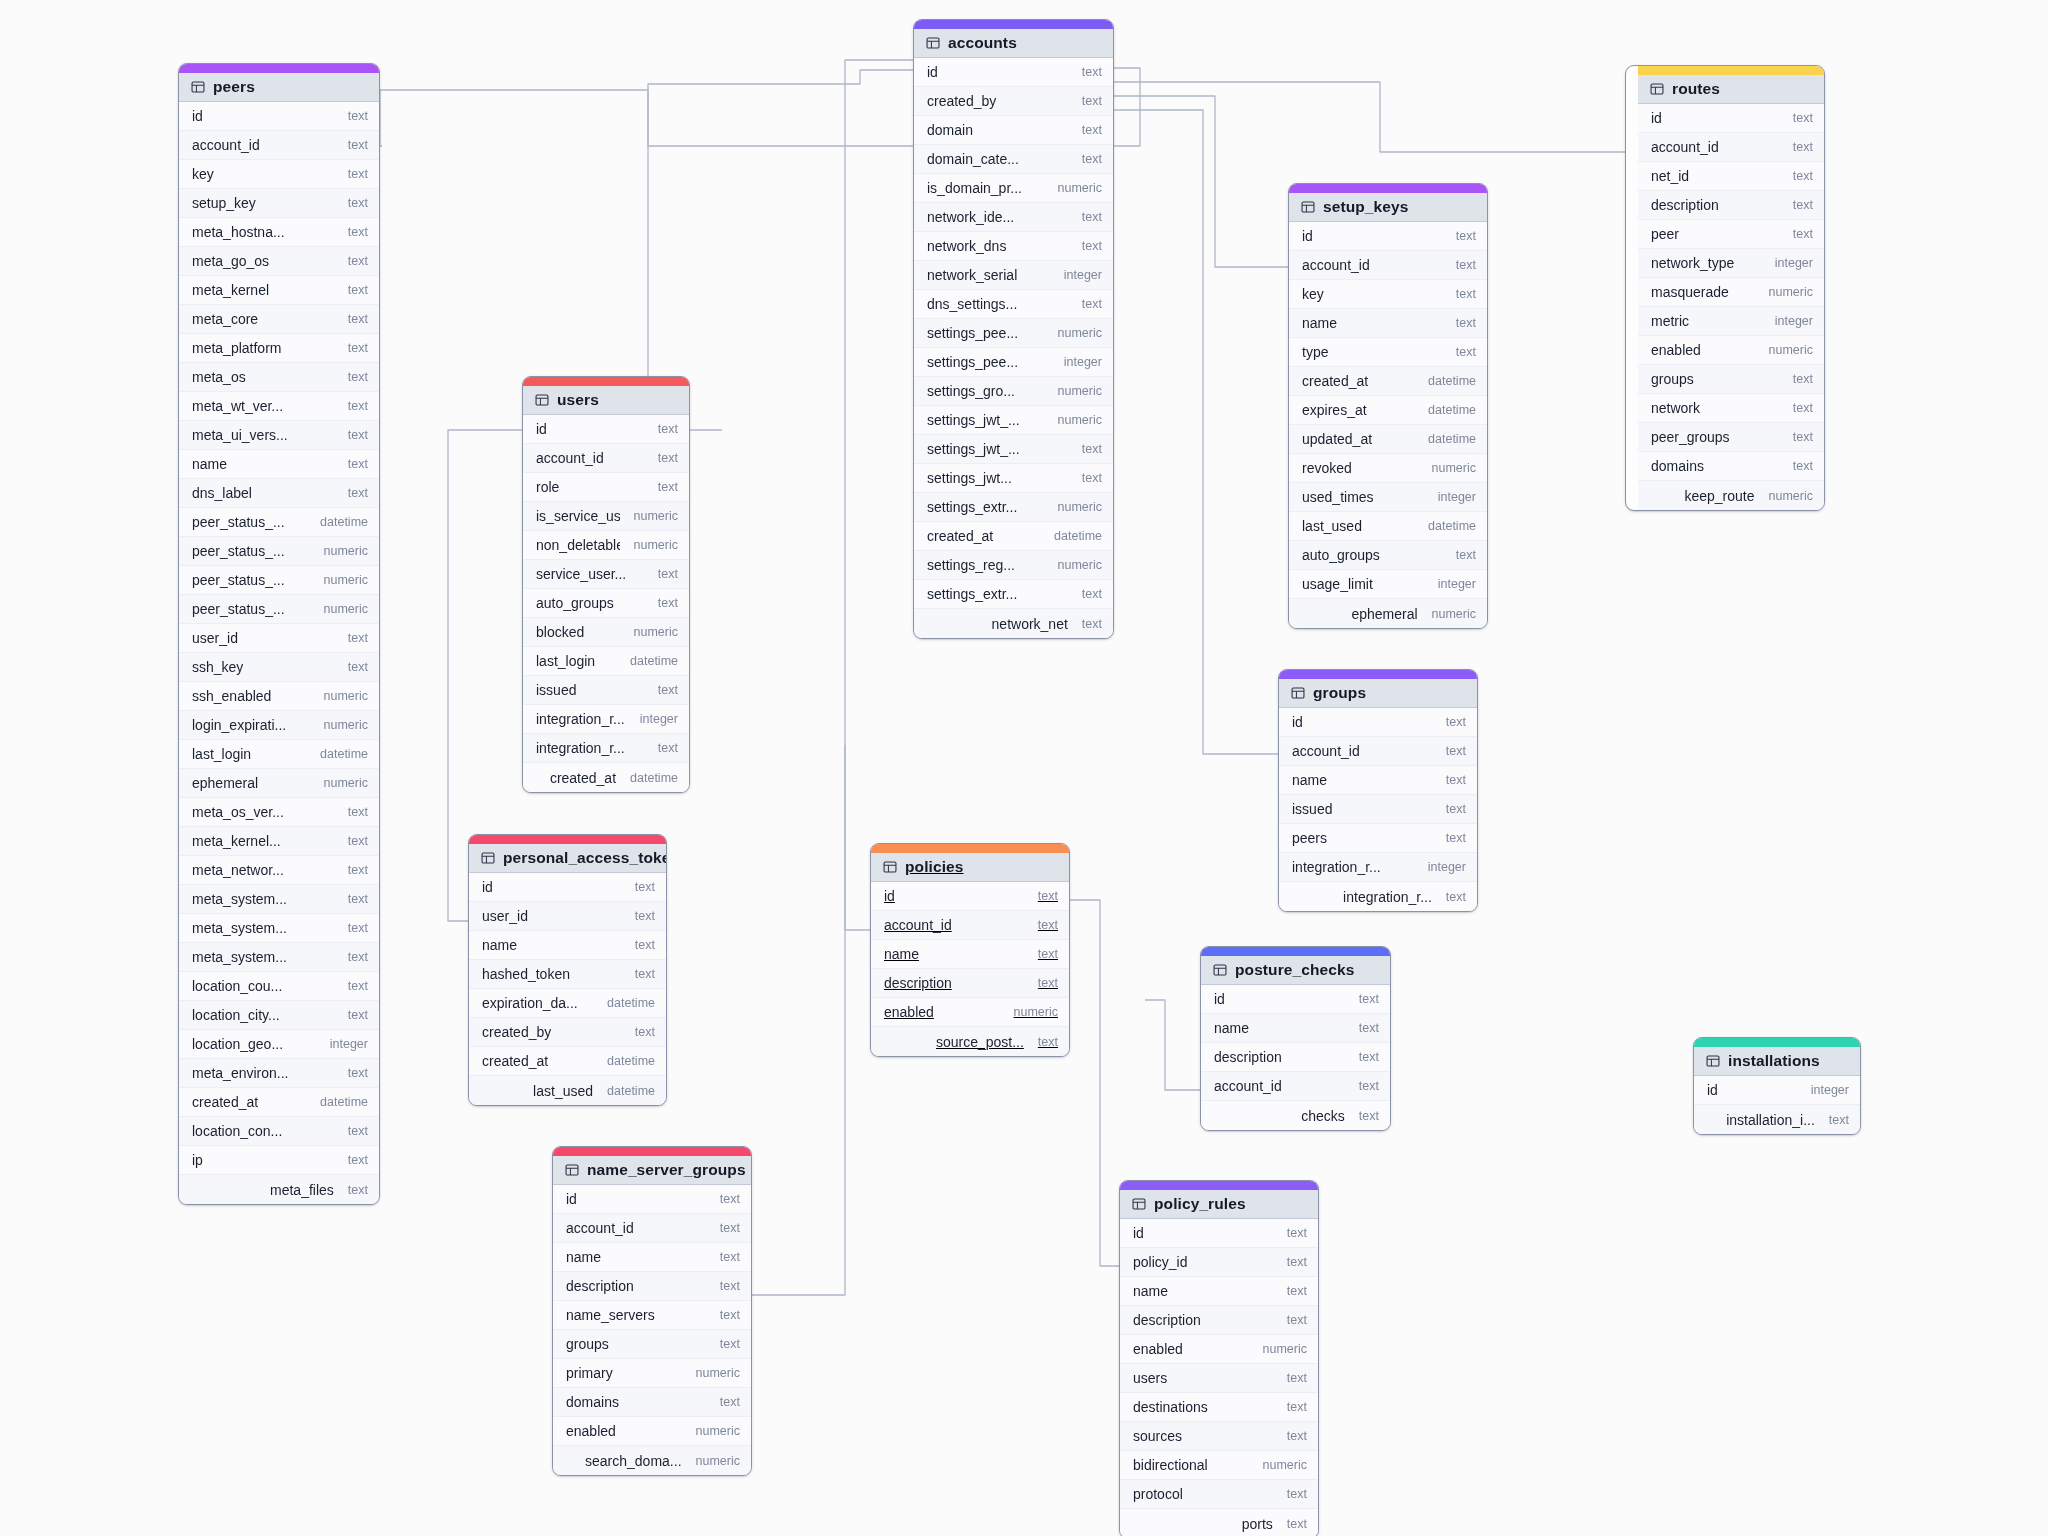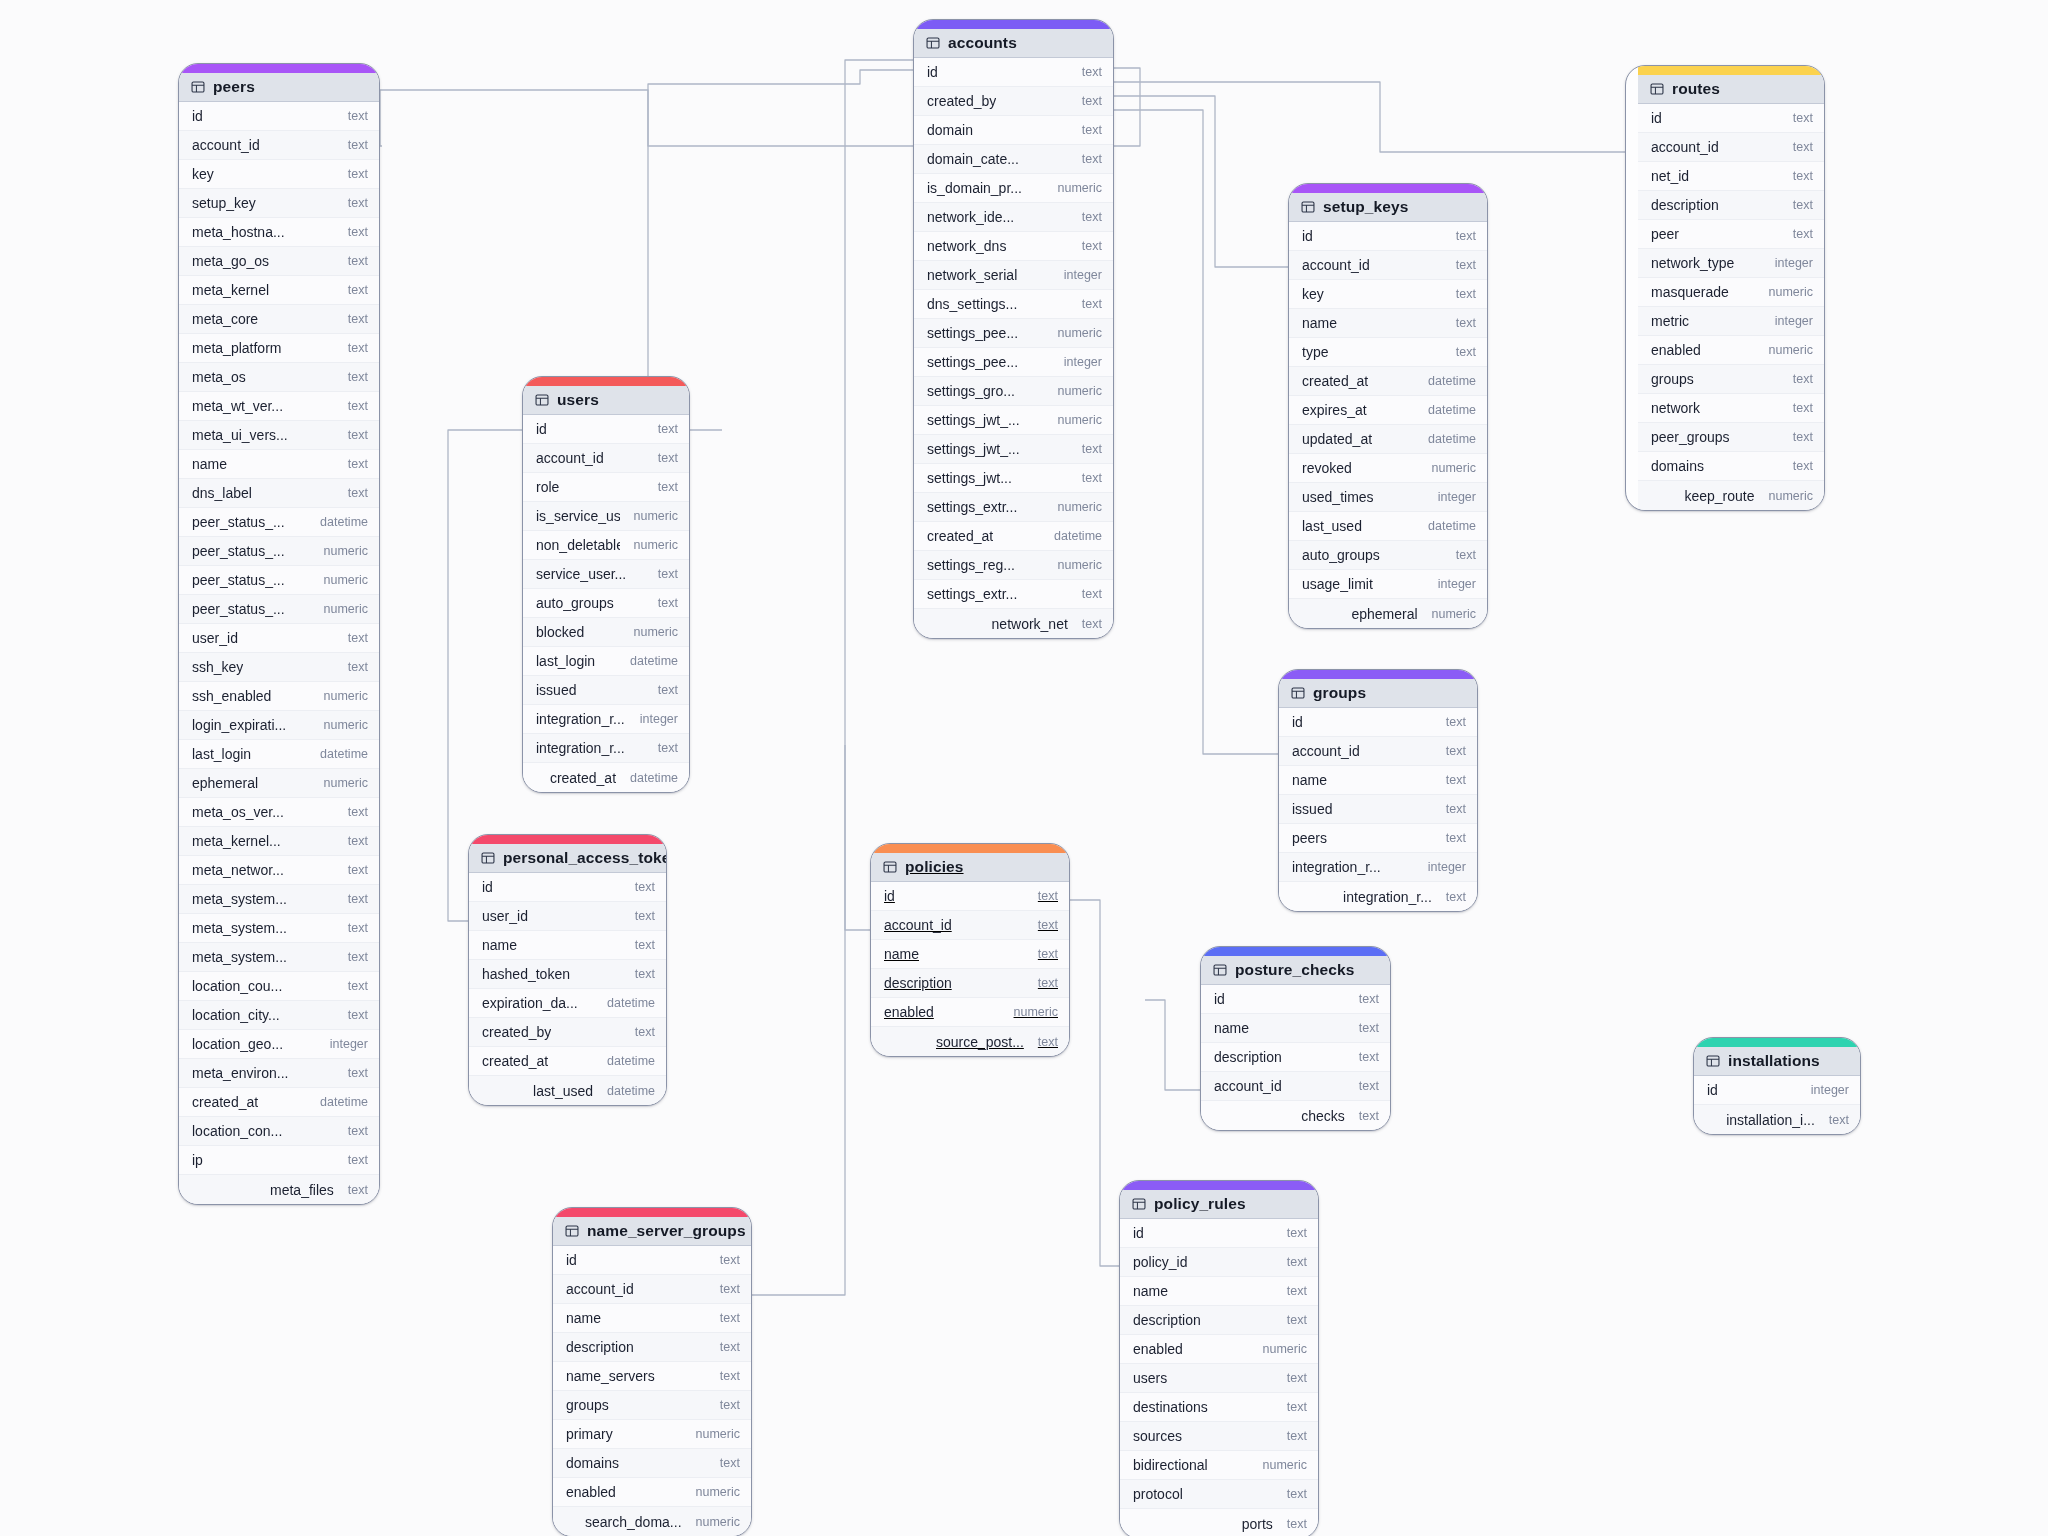--- a/index.html
+++ b/index.html
@@ -27,21 +27,21 @@
     top: 0;
     width: 2048px;
     height: 1536px;
     pointer-events: none;
   }
 
   .table-card {
     position: absolute;
     background: #fdfdfe;
     border: 1.2px solid #8b93a8;
-    border-radius: 20px;
+    border-radius: 9px;
     box-shadow: 0 1px 3px rgba(20,28,50,0.14), 0 1px 1px rgba(20,28,50,0.08);
     overflow: hidden;
     box-sizing: border-box;
   }
 
   .accent-bar {
     height: 9px;
     width: 100%;
   }
 
@@ -389,21 +389,21 @@
           <div class="row">
             <span class="col-name">created_at</span>
             <span class="col-type">datetime</span>
           </div>
           <div class="row">
             <span class="col-name">last_used</span>
             <span class="col-type">datetime</span>
           </div>
         </div>
   </div>
-      <div class="table-card" style="left: 552px; top: 1207px; width: 200px;">
+      <div class="table-card" style="left: 552px; top: 1146px; width: 200px;">
     <div class="accent-bar" style="background: rgb(244, 73, 107);"></div>
     <div class="card-header">
       <svg class="tbl-icon" viewBox="0 0 16 16">
         <rect x="1.2" y="2.2" width="13.6" height="11.6" rx="1.6" fill="none" stroke="#2b3346" stroke-width="1.25"></rect>
         <line x1="1.2" y1="6.1" x2="14.8" y2="6.1" stroke="#2b3346" stroke-width="1.15"></line>
         <line x1="6.2" y1="6.1" x2="6.2" y2="13.8" stroke="#2b3346" stroke-width="1.15"></line>
       </svg>
       <span class="title">name_server_groups</span>
     </div>
     <div class="rows">

